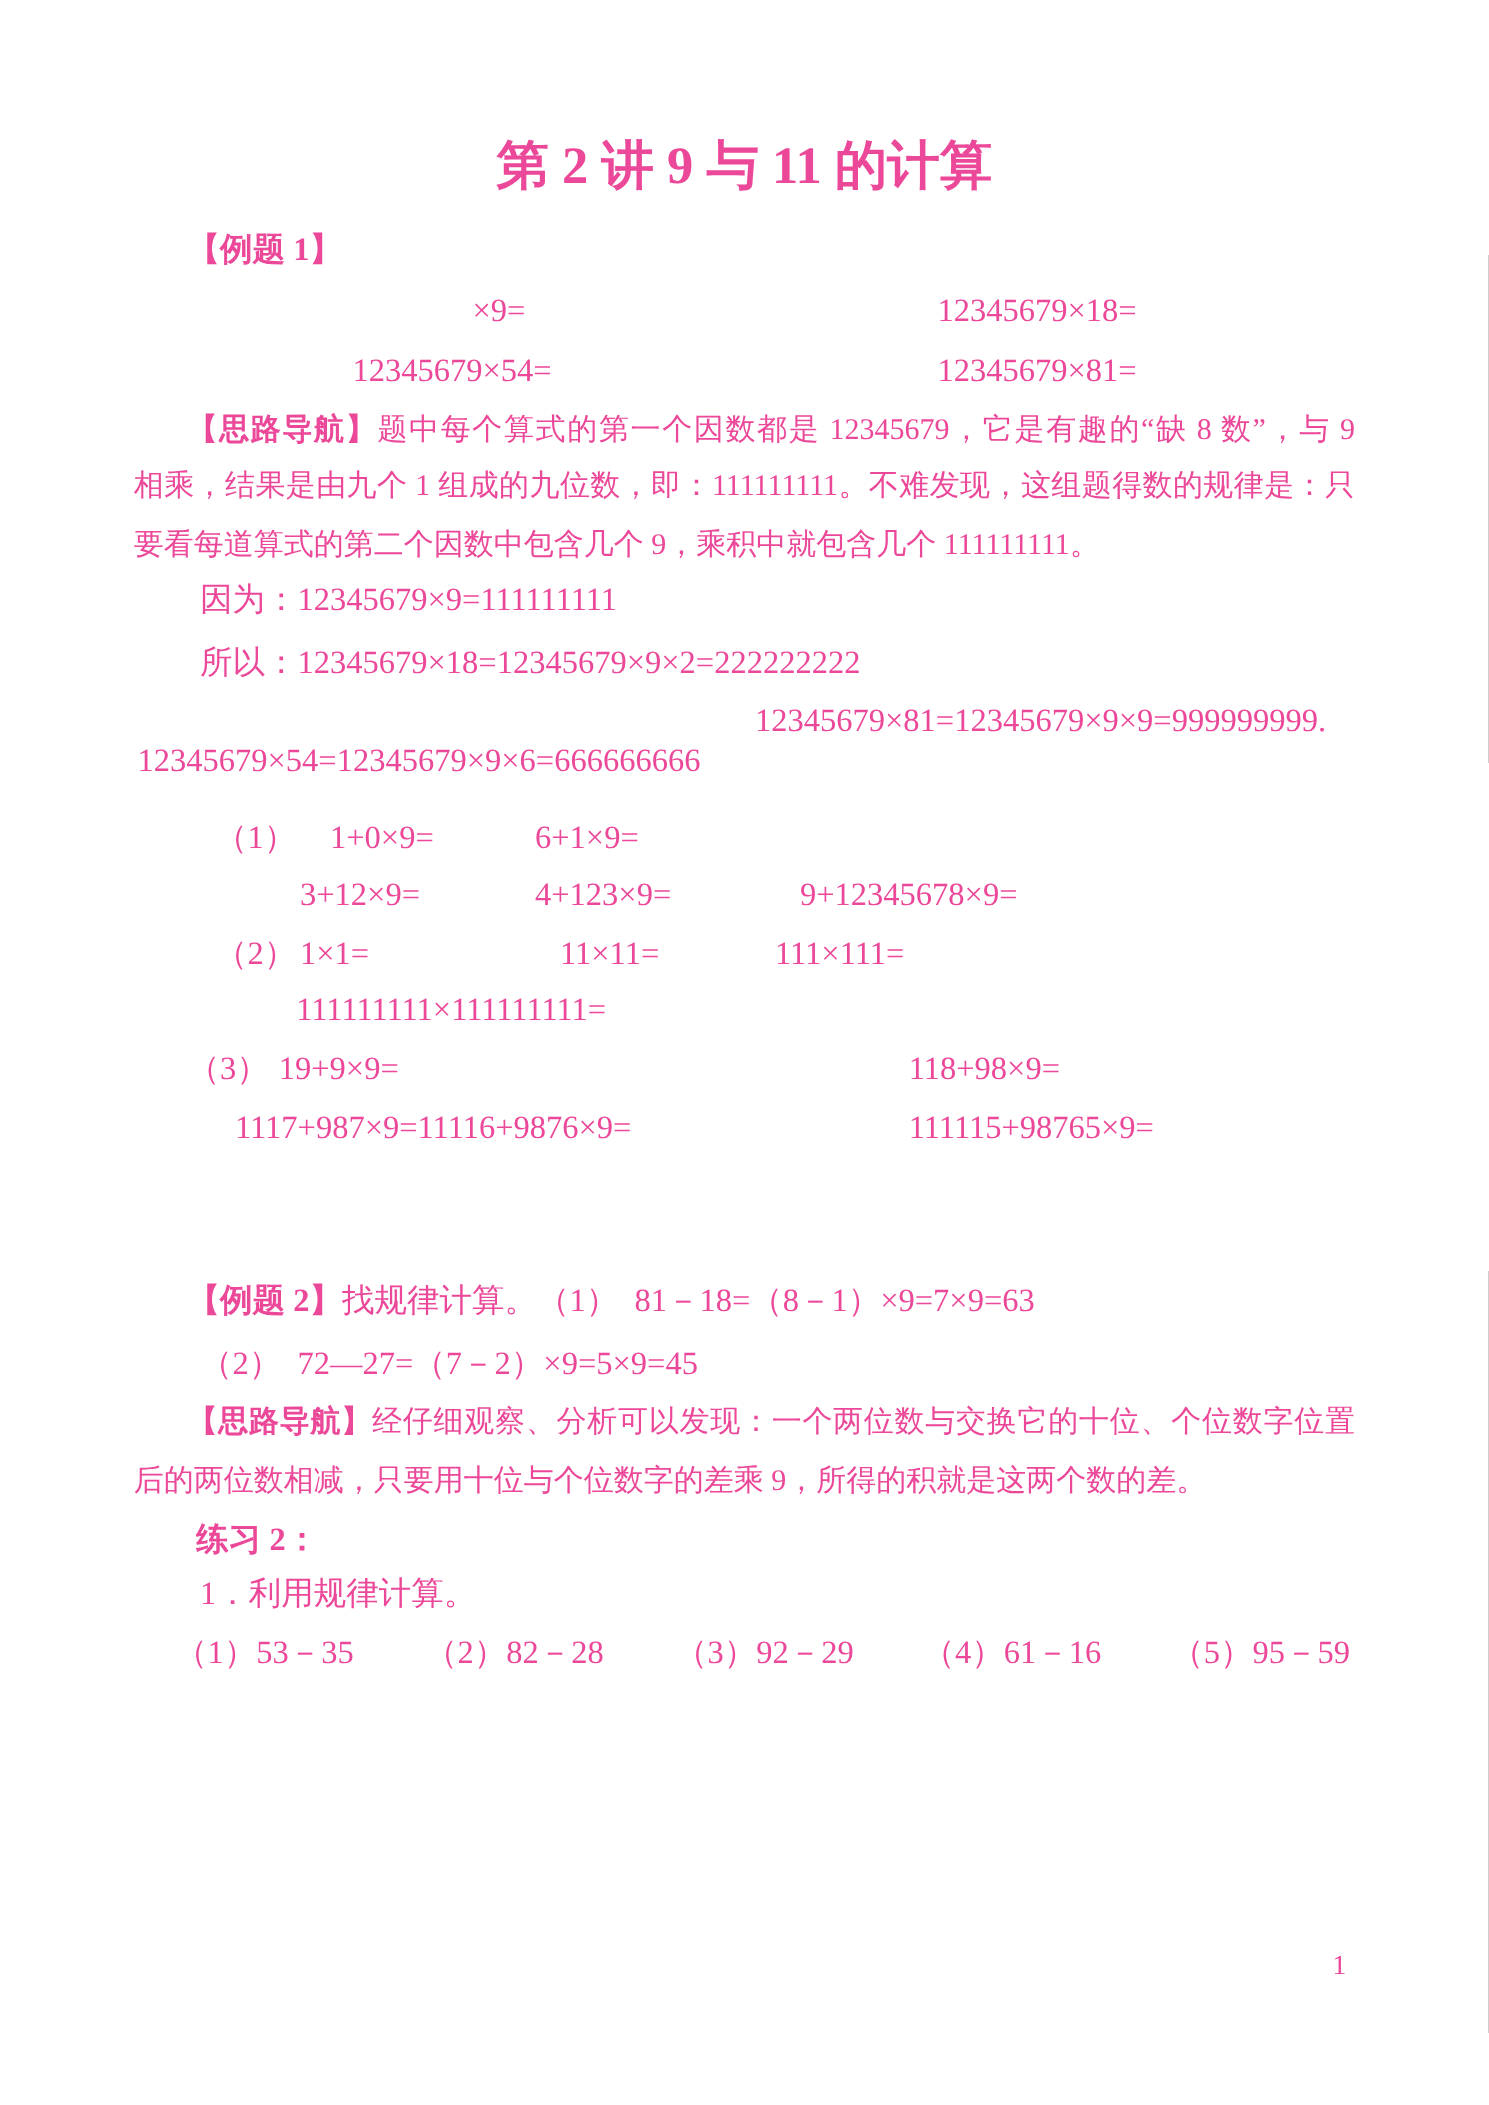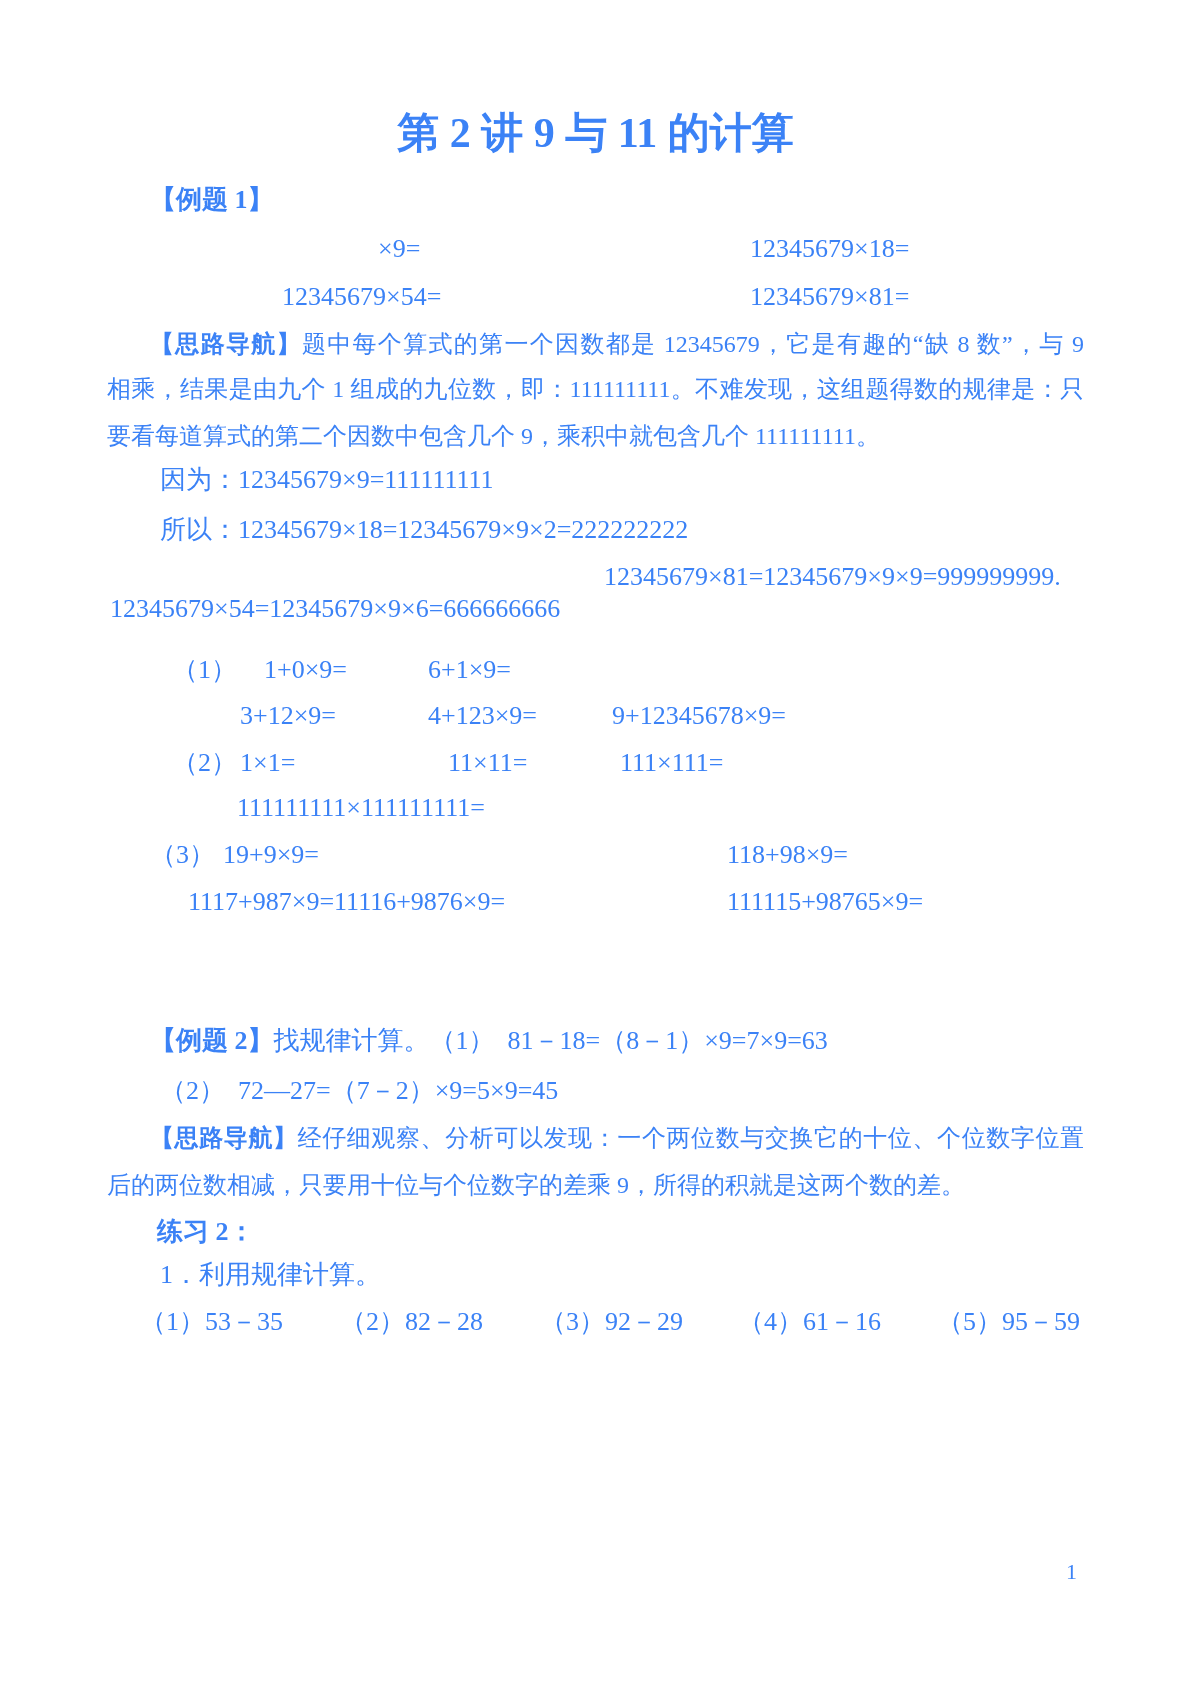--- a/index.html
+++ b/index.html
@@ -2,21 +2,21 @@
 <html lang="zh"><head>
 <meta charset="utf-8">
 <style>
   html,body{margin:0;padding:0;background:#888;}
   .page{
     position:relative;
     width:1191px;height:1684px;
     margin:0 auto;
     background:#ffffff;
     font-family:"Liberation Serif","DejaVu Serif",serif;
-    color:#3b82f6;
+    color:#ec4899;
     overflow:hidden;
   }
   .seg{
     position:absolute;
     white-space:pre;
     font-size:26px;
     line-height:34px;
   }
   .title{
     position:absolute;
@@ -69,21 +69,21 @@
   <div class="seg" style="top:560px;left:110px;margin-top:32px;">12345679×54=12345679×9×6=666666666</div>
   <div class="seg" style="top:560px;left:604px;">12345679×81=12345679×9×9=999999999.</div>
 
 
   <div class="seg" style="top:653px;left:172px;">（1）</div>
   <div class="seg" style="top:653px;left:240px;margin-left:24px;">1+0×9=</div>
   <div class="seg" style="top:653px;left:428px;">6+1×9=</div>
 
   <div class="seg" style="top:699px;left:240px;">3+12×9=</div>
   <div class="seg" style="top:699px;left:428px;">4+123×9=</div>
-  <div class="seg" style="top:699px;left:612px;">9+12345678×9=</div>
+  <div class="seg" style="top:699px;left:640px;">9+12345678×9=</div>
 
   <div class="seg" style="top:746px;left:172px;">（2）</div>
   <div class="seg" style="top:746px;left:240px;">1×1=</div>
   <div class="seg" style="top:746px;left:448px;">11×11=</div>
   <div class="seg" style="top:746px;left:620px;">111×111=</div>
 
   <div class="seg" style="top:791px;left:237px;">111111111×111111111=</div>
 
   <div class="seg" style="top:838px;left:150px;">（3）</div>
   <div class="seg" style="top:838px;left:223px;">19+9×9=</div>

